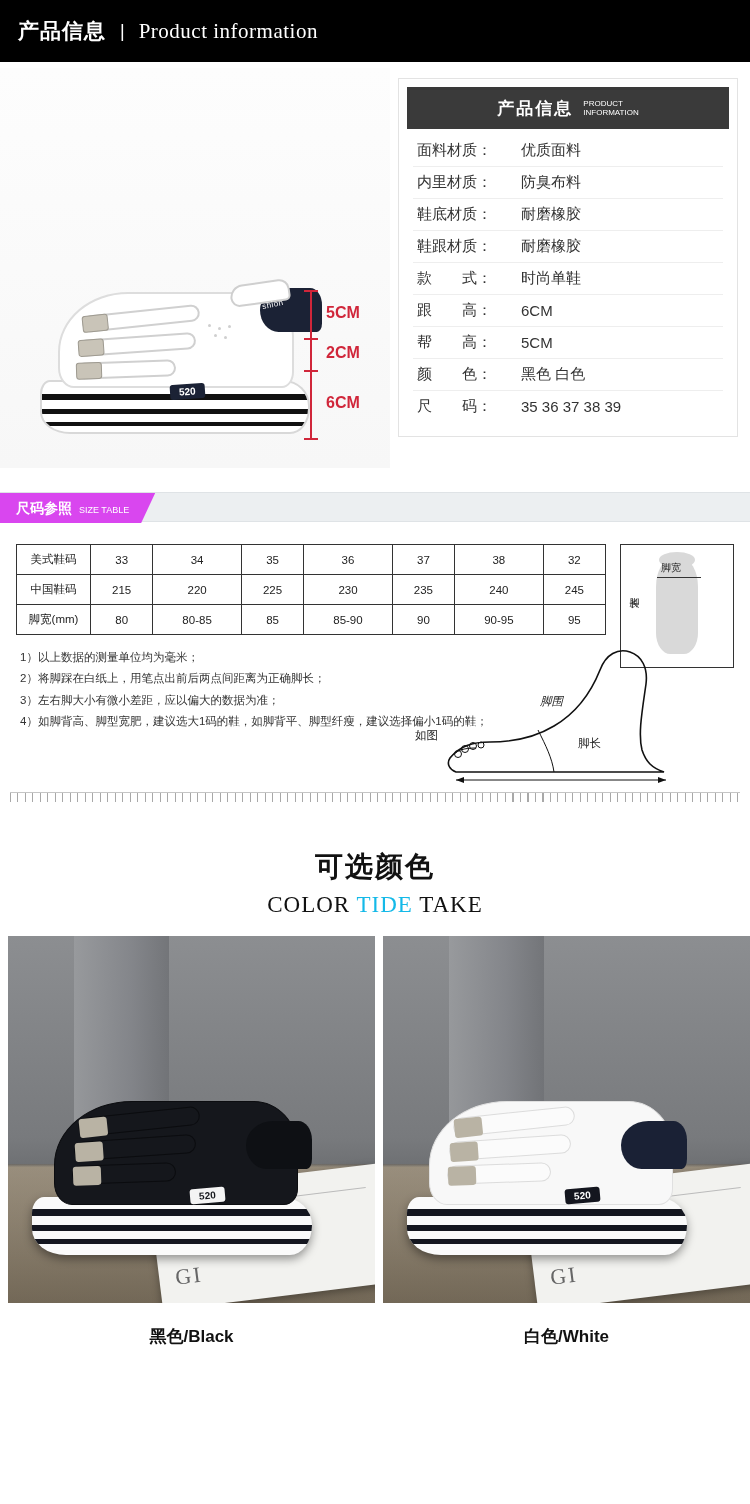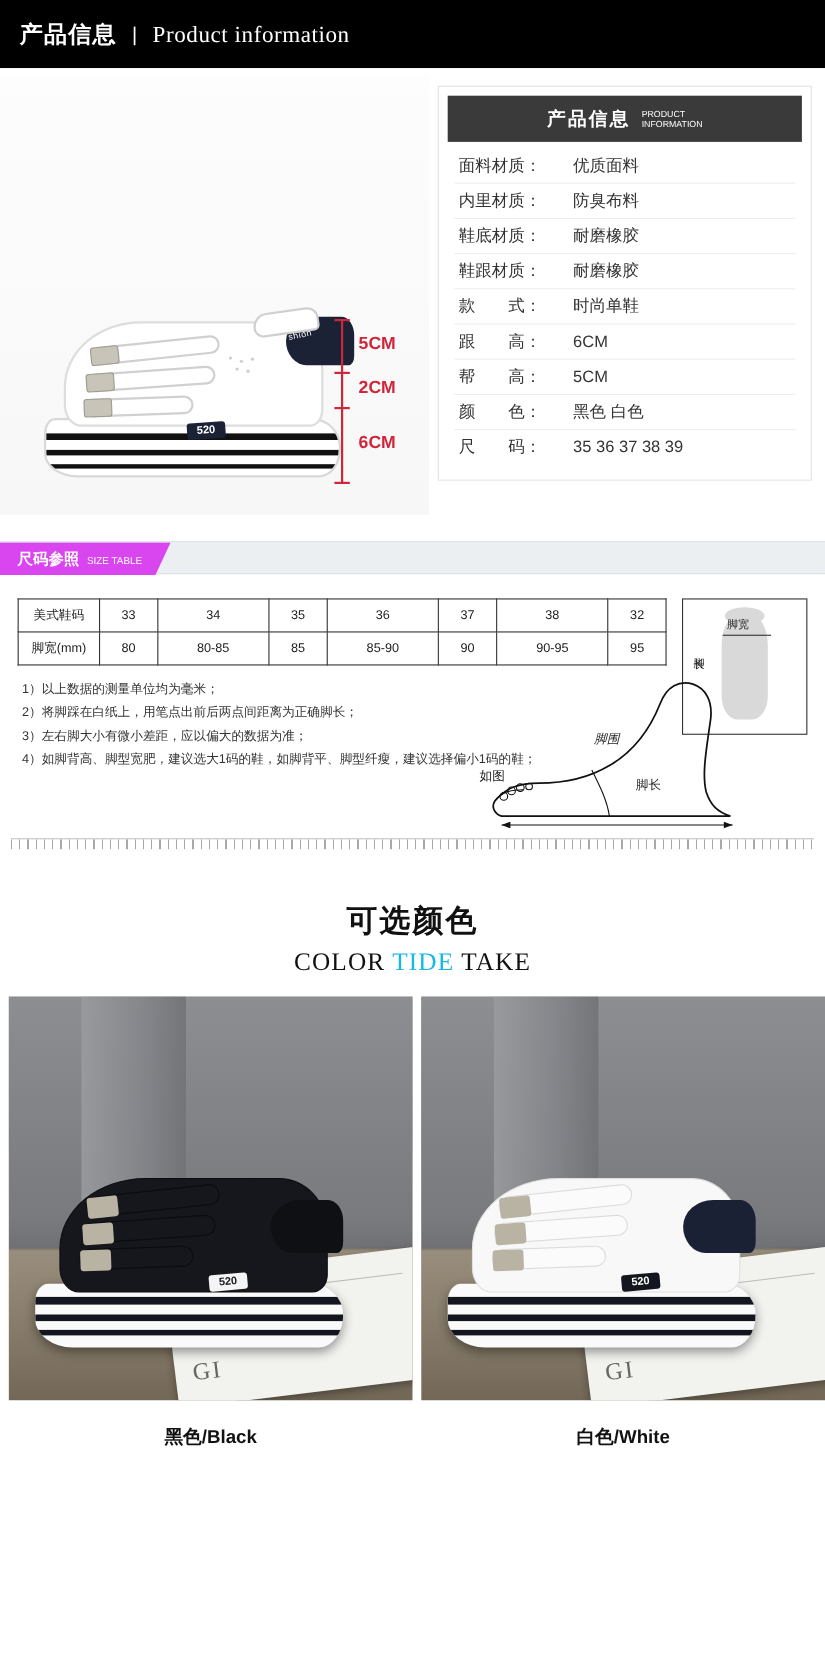--- a/index.html
+++ b/index.html
@@ -494,20 +494,30 @@
         <td class="hdr">美式鞋码</td>
         <td>33</td>
         <td>34</td>
         <td>35</td>
         <td>36</td>
         <td>37</td>
         <td>38</td>
         <td>32</td>
       </tr>
       <tr>
+        <td class="hdr">中国鞋码</td>
+        <td>215</td>
+        <td>220</td>
+        <td>225</td>
+        <td>230</td>
+        <td>235</td>
+        <td>240</td>
+        <td>245</td>
+      </tr>
+      <tr>
         <td class="hdr">脚宽(mm)</td>
         <td>80</td>
         <td>80-85</td>
         <td>85</td>
         <td>85-90</td>
         <td>90</td>
         <td>90-95</td>
         <td>95</td>
       </tr>
     </tbody>
@@ -536,21 +546,21 @@
       <path d="M8,112 C14,104 22,102 34,102" fill="none" stroke="#111" stroke-width="1"></path>
       <circle cx="16" cy="108" r="3.5" fill="none" stroke="#111" stroke-width="1"></circle>
       <circle cx="23" cy="103" r="3.5" fill="none" stroke="#111" stroke-width="1"></circle>
       <circle cx="31" cy="100" r="3.5" fill="none" stroke="#111" stroke-width="1"></circle>
       <circle cx="39" cy="99" r="3" fill="none" stroke="#111" stroke-width="1"></circle>
       <path d="M96,84 C104,100 110,112 112,126" fill="none" stroke="#111" stroke-width="1"></path>
       <line x1="14" y1="134" x2="224" y2="134" stroke="#111" stroke-width="1"></line>
       <polygon points="14,134 22,131 22,137" fill="#111"></polygon>
       <polygon points="224,134 216,131 216,137" fill="#111"></polygon>
     </svg>
-    <div class="fd-label" style="left:436px; top:72px;">如图</div>
+    <div class="fd-label" style="left:415px; top:72px;">如图</div>
     <div class="fd-label" style="left:540px; top:38px;font-style:italic;">脚围</div>
     <div class="fd-label" style="left:578px; top:80px;">脚长</div>
   </div>
 
   <div class="ruler"></div>
 
   <div class="color-head">
     <div class="cn">可选颜色</div>
     <div class="en">
       <span>COLOR </span><span class="tide">TIDE</span><span> TAKE</span>

